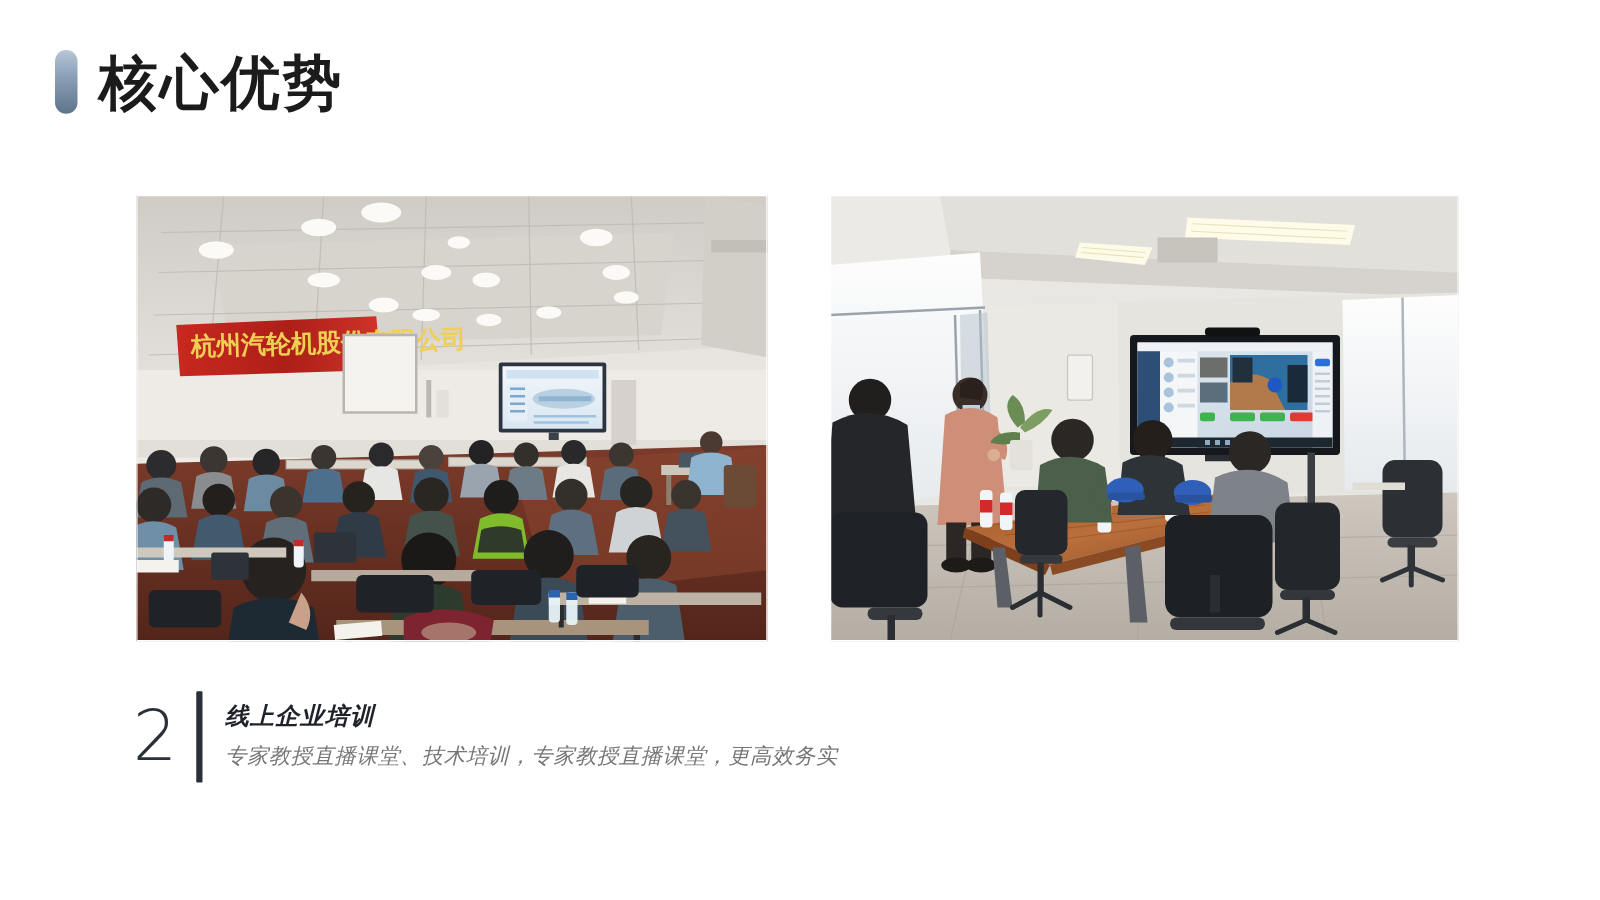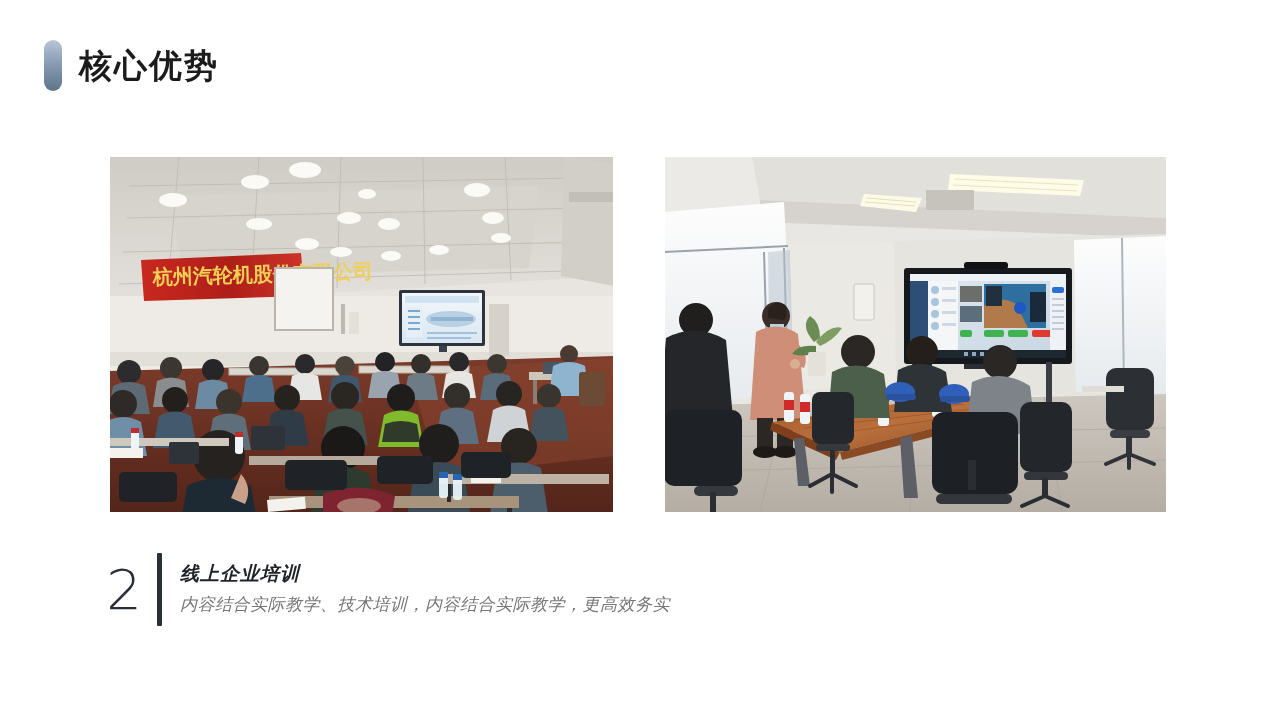--- a/index.html
+++ b/index.html
@@ -27,21 +27,21 @@
     align-items: center;
     gap: 17px;
   }
   .title-bullet {
     width: 18px;
     height: 51px;
     border-radius: 9px;
     background: linear-gradient(180deg, #b9c6d6 0%, #8fa3bb 38%, #73899f 72%, #5e7487 100%);
   }
   .title-text {
-    font-size: 33px;
+    font-size: 47px;
     font-weight: bold;
     color: #1b1b1b;
     letter-spacing: 2px;
     line-height: 1;
     white-space: nowrap;
   }
 
   
   .photo {
     position: absolute;
@@ -553,17 +553,17 @@
 
       <rect x="0.5" y="0.5" width="502" height="356" fill="none" stroke="#ffffff" stroke-width="1"></rect>
     </svg>
   </div>
 
   <div class="caption">
     <div class="caption-number">2</div>
     <div class="caption-rule"></div>
     <div class="caption-body">
       <div class="caption-heading">线上企业培训</div>
-      <div class="caption-sub">内容结合实际教学、技术培训，内容结合实际教学，更高效务实</div>
+      <div class="caption-sub">专家教授直播课堂、技术培训，专家教授直播课堂，更高效务实</div>
     </div>
   </div>
 
 </div>
 
 </body></html>

